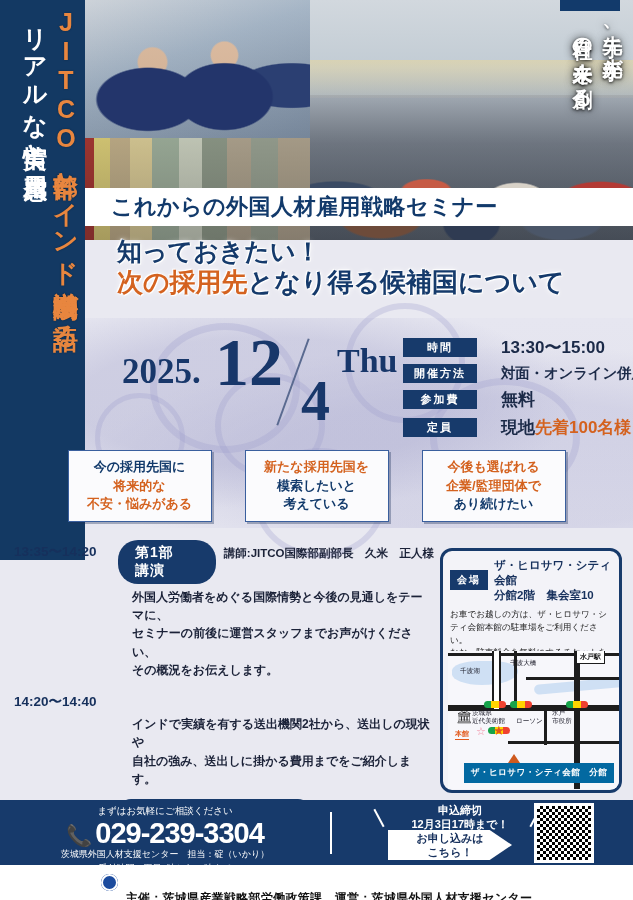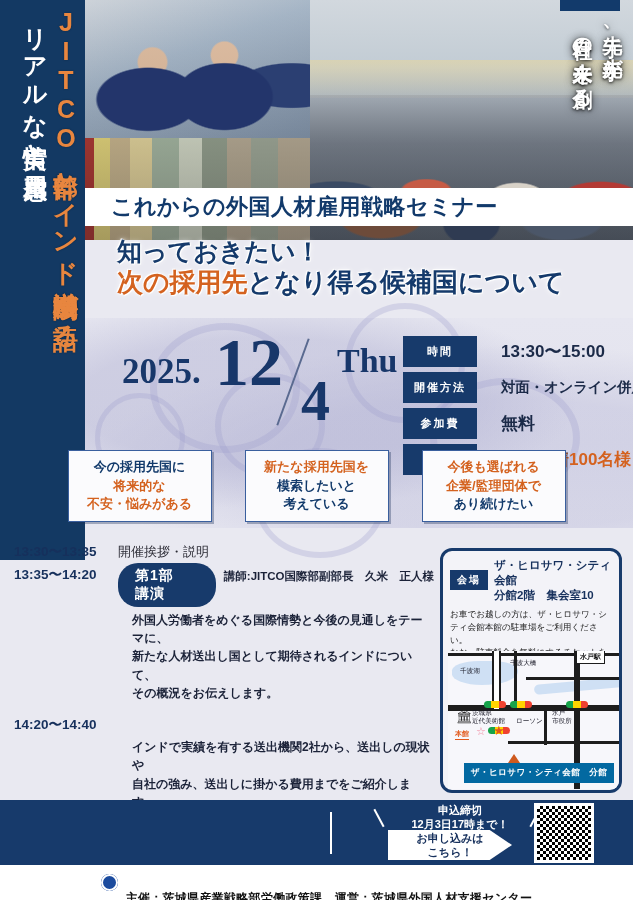--- a/index.html
+++ b/index.html
@@ -135,21 +135,21 @@
   .d-slash{ position:absolute; left:170px; top:4px; width:2px; height:92px;
     background:#5a6a90; transform:rotate(20deg); }
   .d-day{ position:absolute; left:179px; top:40px; font-family:"Liberation Serif","DejaVu Serif",serif;
     font-size:58px; color:#18376a; font-weight:bold; line-height:1; }
   .d-dow{ position:absolute; left:215px; top:10px; font-family:"Liberation Serif","DejaVu Serif",serif;
     font-size:34px; color:#18376a; font-weight:bold; }
 
   .spec{ position:absolute; left:403px; top:18px; width:215px; }
   .spec-row{ display:flex; align-items:center; margin-bottom:5px; }
   .spec-key{
-    width:74px; height:31px; background:#173a6b; color:#fff;
+    width:74px; height:19px; background:#173a6b; color:#fff;
     font-size:11px; font-weight:bold; letter-spacing:2px;
     display:flex; align-items:center; justify-content:center; flex:0 0 74px;
   }
   .spec-val{ margin-left:24px; font-size:17px; font-weight:bold; color:#1b2a48; white-space:nowrap; }
   .spec-val.sm{ font-size:14.5px; letter-spacing:-.2px; }
   .spec-val .hl{ color:#d4621f; }
 
   
   .reasons{ position:absolute; left:0; top:450px; width:633px; height:78px; z-index:4;
     display:flex; justify-content:center; gap:33px; }
@@ -317,32 +317,28 @@
       <div>考えている</div>
     </div>
     <div class="rbox">
       <div class="hl">今後も選ばれる</div>
       <div class="hl">企業/監理団体で</div>
       <div>あり続けたい</div>
     </div>
   </div>
 
   <div class="sched">
-    <div class="srow">
-      <div class="stime">13:30〜13:35</div>
-      <div class="slabel-plain">開催挨拶・説明</div>
-    </div>
 
     <div class="srow">
       <div class="stime">13:35〜14:20</div>
       <div class="pill">第1部　講演</div>
       <div class="lect">講師:JITCO国際部副部長　久米　正人様</div>
     </div>
     <div class="sdesc" style="white-space: pre-line;">外国人労働者をめぐる国際情勢と今後の見通しをテーマに、
-新たな人材送出し国として期待されるインドについて、
+セミナーの前後に運営スタッフまでお声がけください、
 その概況をお伝えします。</div>
 
     <div class="srow">
       <div class="stime">14:20〜14:40</div>
     </div>
     <div class="sdesc" style="white-space: pre-line;">インドで実績を有する送出機関2社から、送出しの現状や
 自社の強み、送出しに掛かる費用までをご紹介します。</div>
 
     <div class="srow">
       <div class="stime">14:40〜15:00</div>
@@ -394,20 +390,26 @@
       <div class="honkan" style="left:7px; top:78px;">本館</div>
       <div class="star pink" style="left:28px; top:74px;">☆</div>
       <div class="star" style="left:45px; top:72px;">★</div>
 
       <div class="vtick"></div>
       <div class="vbanner">ザ・ヒロサワ・シティ会館　分館</div>
     </div>
   </div>
 
   <div class="contact">
+    <div class="c-left">
+      <div class="c-kicker">まずはお気軽にご相談ください</div>
+      <div class="c-tel"><span class="ph">📞</span><span>029-239-3304</span></div>
+      <div class="c-org">茨城県外国人材支援センター　担当：碇（いかり）</div>
+      <div class="c-org">受付時間：平日9時から17時まで</div>
+    </div>
     <div class="c-div"></div>
     <div class="c-right">
       <div class="slash-l"></div>
       <div class="slash-r"></div>
       <div class="dl">
         <div>申込締切</div>
         <div>12月3日17時まで！</div>
       </div>
       <div class="arrow">
         <div>お申し込みは</div>

